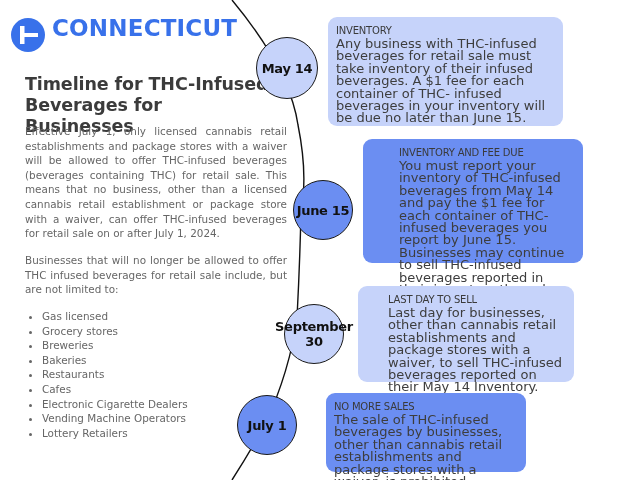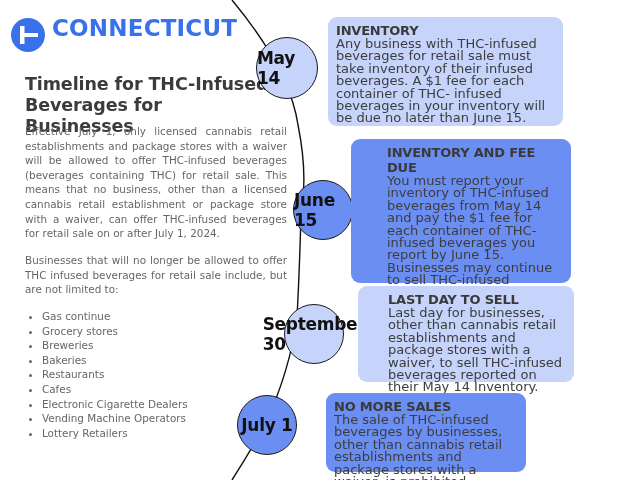--- a/index.html
+++ b/index.html
@@ -7,48 +7,48 @@
   .logo { position:absolute; left:10px; top:14px; width:232px; height:46px; }
   .logo-icon { position:absolute; left:0; top:3px; width:36px; height:36px; }
   .brand-name { position:absolute; left:42px; top:1px; font-family:"DejaVu Sans", sans-serif; font-weight:bold; font-size:23px; color:#3871ea; letter-spacing:0.2px; white-space:nowrap; }
   .brand-sub { position:absolute; left:48px; top:25px; font-family:"DejaVu Sans", sans-serif; font-weight:bold; font-size:15px; color:#3871ea; white-space:nowrap; letter-spacing:-0.2px; }
   .page-title { position:absolute; left:25px; top:74px; width:245px; font-weight:bold; font-size:17.5px; line-height:21px; color:#3b3b3b; letter-spacing:-0.1px; }
   .intro { position:absolute; left:25px; top:124px; width:262px; font-size:10.4px; line-height:14.6px; color:#666; text-align:justify; }
   .intro2 { position:absolute; left:25px; top:253px; width:262px; font-size:10.4px; line-height:14.6px; color:#666; text-align:justify; }
   .biz-list { position:absolute; left:25px; top:309px; margin:0; padding:0 0 0 17px; font-size:10.4px; line-height:14.6px; color:#666; }
   .biz-list li { margin:0; padding:0; }
   .timeline-svg { position:absolute; left:0; top:0; }
-  .node { position:absolute; border:1.5px solid #1a1a1a; border-radius:50%; display:flex; align-items:center; justify-content:center; font-weight:bold; font-size:17px; color:#111; box-sizing:border-box; letter-spacing:-0.3px; }
+  .node { position:absolute; border:1.5px solid #1a1a1a; border-radius:50%; display:flex; align-items:center; justify-content:center; font-weight:bold; font-size:13px; color:#111; box-sizing:border-box; letter-spacing:-0.3px;text-align:center; }
   .node.light { background:#c6d3fa; }
   .node.dark { background:#6b8ef2; }
   .card { position:absolute; border-radius:9px; padding:6px 8px; box-sizing:border-box; color:#3d3d3d; }
   .card.light { background:#c6d3fa; }
   .card.dark { background:#6b8ef2; }
-  .card-title { font-weight:bold; font-size:13px; line-height:15px; color:#3a3a3a; letter-spacing:-0.2px; }
+  .card-title { font-weight:normal; font-size:10px; line-height:15px; color:#3a3a3a; letter-spacing:-0.2px; }
   .card-body { font-size:13px; line-height:12.4px; color:#3d3d3d; }
 </style>
 </head>
 <body>
 
 <div class="logo">
   <svg class="logo-icon" viewBox="0 0 36 36" width="36" height="36">
     <circle cx="18" cy="18" r="17" fill="#3871ea"></circle>
     <rect x="10" y="9" width="4.5" height="18" fill="#ffffff"></rect>
     <rect x="14" y="16" width="14" height="4" fill="#ffffff"></rect>
   </svg>
   <div class="brand-name">CONNECTICUT</div>
 </div>
 
 <div class="page-title">Timeline for THC-Infused Beverages for Businesses</div>
 
 <div class="intro">Effective July 1, only licensed cannabis retail establishments and package stores with a waiver will be allowed to offer THC-infused beverages (beverages containing THC) for retail sale. This means that no business, other than a licensed cannabis retail establishment or package store with a waiver, can offer THC-infused beverages for retail sale on or after July 1, 2024.</div>
 <div class="intro2">Businesses that will no longer be allowed to offer THC infused beverages for retail sale include, but are not limited to:</div>
 
 <ul class="biz-list">
-  <li>Gas continue</li>
+  <li>Gas licensed</li>
   <li>Grocery stores</li>
   <li>Breweries</li>
   <li>Bakeries</li>
   <li>Restaurants</li>
   <li>Cafes</li>
   <li>Electronic Cigarette Dealers</li>
   <li>Vending Machine Operators</li>
   <li>Lottery Retailers</li>
 </ul>
 
@@ -59,21 +59,21 @@
 <div class="node light" style="left:256px;top:37px;width:62px;height:62px;">May 14</div>
 <div class="node dark" style="left:293px;top:180px;width:60px;height:60px;">June 15</div>
 <div class="node light" style="left:284px;top:304px;width:60px;height:60px;">September 30</div>
 <div class="node dark" style="left:237px;top:395px;width:60px;height:60px;">July 1</div>
 
 <div class="card light" style="left:328px;top:17px;width:235px;height:109px;">
   <div class="card-title">INVENTORY</div>
   <div class="card-body">Any business with THC-infused beverages for retail sale must take inventory of their infused beverages. A $1 fee for each container of THC- infused beverages in your inventory will be due no later than June 15.</div>
 </div>
 
-<div class="card dark" style="left:351px;top:139px;width:220px;height:144px;padding-left:36px;">
+<div class="card dark" style="left:363px;top:139px;width:220px;height:124px;padding-left:36px;">
   <div class="card-title">INVENTORY AND FEE DUE</div>
   <div class="card-body">You must report your inventory of THC-infused beverages from May 14 and pay the $1 fee for each container of THC-infused beverages you report by June 15. Businesses may continue to sell THC-infused beverages reported in their inventory through June 30.</div>
 </div>
 
 <div class="card light" style="left:358px;top:286px;width:216px;height:96px;padding-left:30px;">
   <div class="card-title">LAST DAY TO SELL</div>
   <div class="card-body">Last day for businesses, other than cannabis retail establishments and package stores with a waiver, to sell THC-infused beverages reported on their May 14 Inventory.</div>
 </div>
 
 <div class="card dark" style="left:302px;top:393px;width:200px;height:79px;margin-left:24px;">

